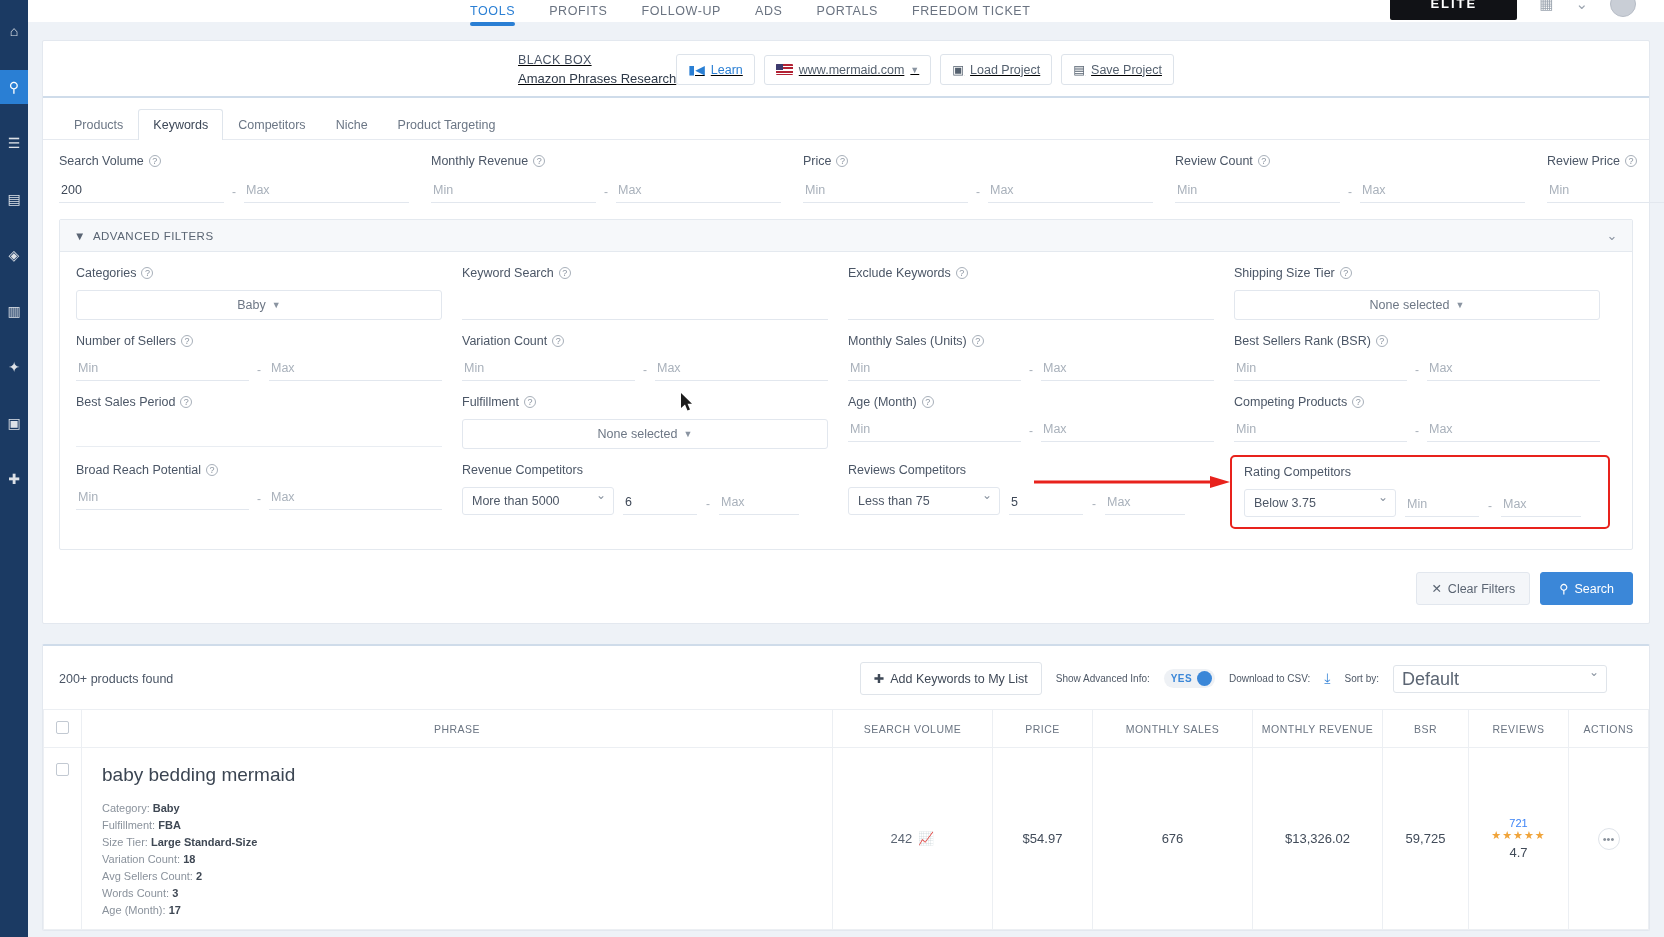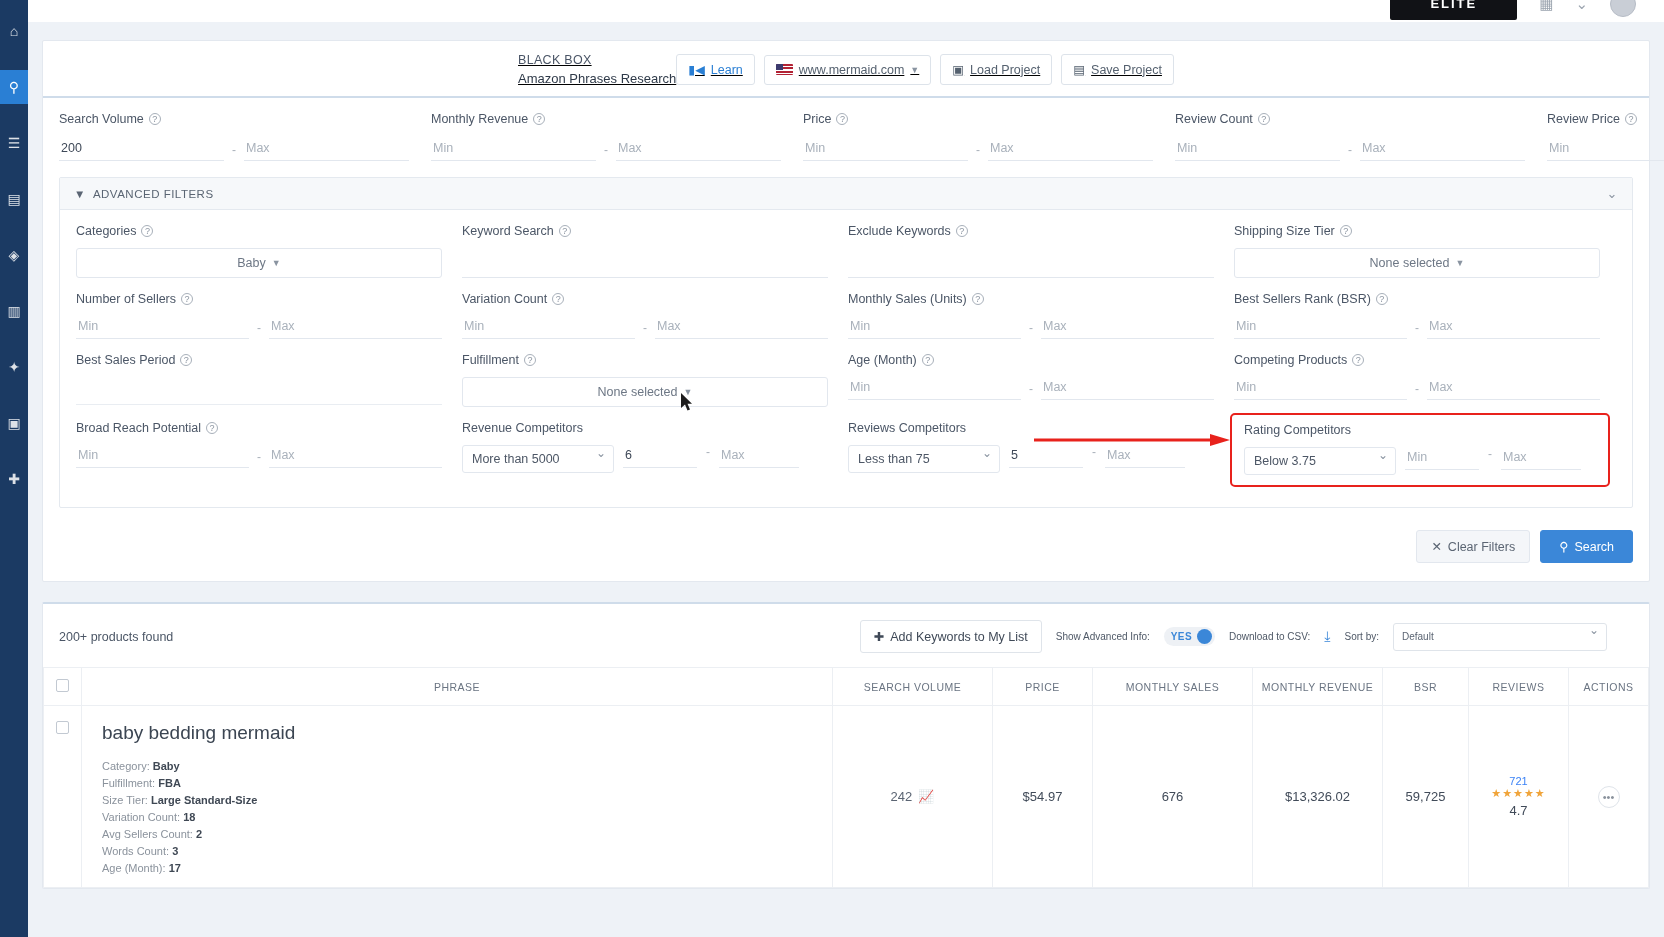--- a/index.html
+++ b/index.html
@@ -144,21 +144,21 @@
     border: 1px solid #e2e7ee; border-radius: 3px; height: 28px;
     padding: 0 22px 0 9px; font-size: 12.5px; color: #4d5766; background: #fff;
     appearance: none; outline: none; width: 152px;
     font-family: "Liberation Sans", sans-serif;
   }
   .sel-wrap { position: relative; display: inline-block; }
   .sel-wrap::after {
     content: "⌄"; position: absolute; right: 8px; top: 1px;
     font-size: 12px; color: #8a94a1; pointer-events: none;
   }
-  .comp-row { display: flex; align-items: flex-start; gap: 9px; }
+  .comp-row { display: flex; align-items: flex-end; gap: 9px; }
   .blank-line { border-bottom: 1px solid #e9edf2; height: 28px; }
 
   .hl-box {
     border: 2px solid #e8221c; border-radius: 5px;
     padding: 8px 10px 10px 12px; margin: -8px -10px -4px -4px;
   }
   .arrow {
     position: absolute; left: -198px; top: 13px; width: 196px; height: 12px;
   }
 
@@ -192,21 +192,21 @@
   }
   .tool-lbl { font-size: 10px; color: #4e5866; }
   .toggle {
     display: flex; align-items: center; background: #eef1f5; border-radius: 11px;
     height: 19px; padding: 0 3px 0 7px; gap: 5px;
   }
   .toggle .yes { font-size: 10px; color: #3b87d8; font-weight: bold; letter-spacing: .4px; }
   .toggle .knob { width: 15px; height: 15px; border-radius: 50%; background: #3b87d8; }
   .sort-sel {
     border: 1px solid #dfe4ea; border-radius: 3px; height: 28px; width: 214px;
-    padding: 0 8px; font-size: 10px; color: #5b6573; background: #fff;
+    padding: 0 8px; font-size: 18px; color: #5b6573; background: #fff;
     appearance: none; outline: none; font-family: "Liberation Sans", sans-serif;
   }
   .sort-wrap { position: relative; }
   .sort-wrap::after {
     content: "⌄"; position: absolute; right: 8px; top: 0; font-size: 12px; color: #8a94a1;
   }
 
   table { width: 100%; border-collapse: collapse; }
   th {
     font-size: 10.5px; font-weight: normal; color: #6a7embed; color: #6a7482;
@@ -230,20 +230,28 @@
     width: 22px; height: 22px; border-radius: 50%; border: 1px solid #dfe4ea;
     display: inline-flex; align-items: center; justify-content: center;
     color: #8a929c; font-size: 11px;
   }
   .cursor { position: absolute; left: 681px; top: 393px; z-index: 20; }
 </style>
 </head>
 <body>
 
 <div class="topnav">
+  <div class="topnav-items">
+    <div class="topnav-item active">TOOLS</div>
+    <div class="topnav-item">PROFITS</div>
+    <div class="topnav-item">FOLLOW-UP</div>
+    <div class="topnav-item">ADS</div>
+    <div class="topnav-item">PORTALS</div>
+    <div class="topnav-item">FREEDOM TICKET</div>
+  </div>
   <div class="topnav-right">
     <div class="elite-badge">ELITE</div>
     <span class="nav-ico">▦</span>
     <span class="nav-ico">⌄</span>
     <span class="avatar-circ"></span>
   </div>
 </div>
 
 <div class="rail">
   <div class="rail-item">⌂</div>
@@ -280,20 +288,27 @@
           <span>▣</span>
           <span>Load Project</span>
         </div>
         <div class="hbtn">
           <span>▤</span>
           <span>Save Project</span>
         </div>
       </div>
     </div>
 
+    <div class="tabs">
+      <div class="tab">Products</div>
+      <div class="tab active">Keywords</div>
+      <div class="tab">Competitors</div>
+      <div class="tab">Niche</div>
+      <div class="tab">Product Targeting</div>
+    </div>
 
     <div class="filters-basic">
       <div class="fgroup">
         <div class="flabel">
           <span>Search Volume</span>
           <span class="qmark">?</span>
         </div>
         <div class="range">
           <input class="uline" placeholder="Min" value="200" style="">
           <span class="dash">-</span>

